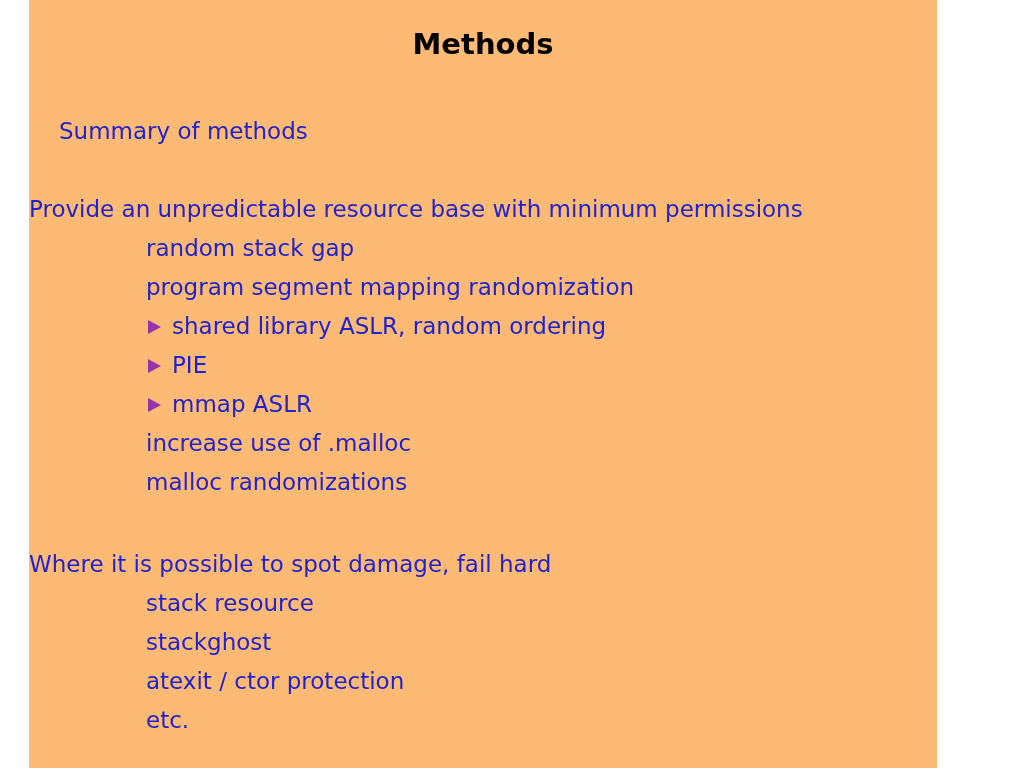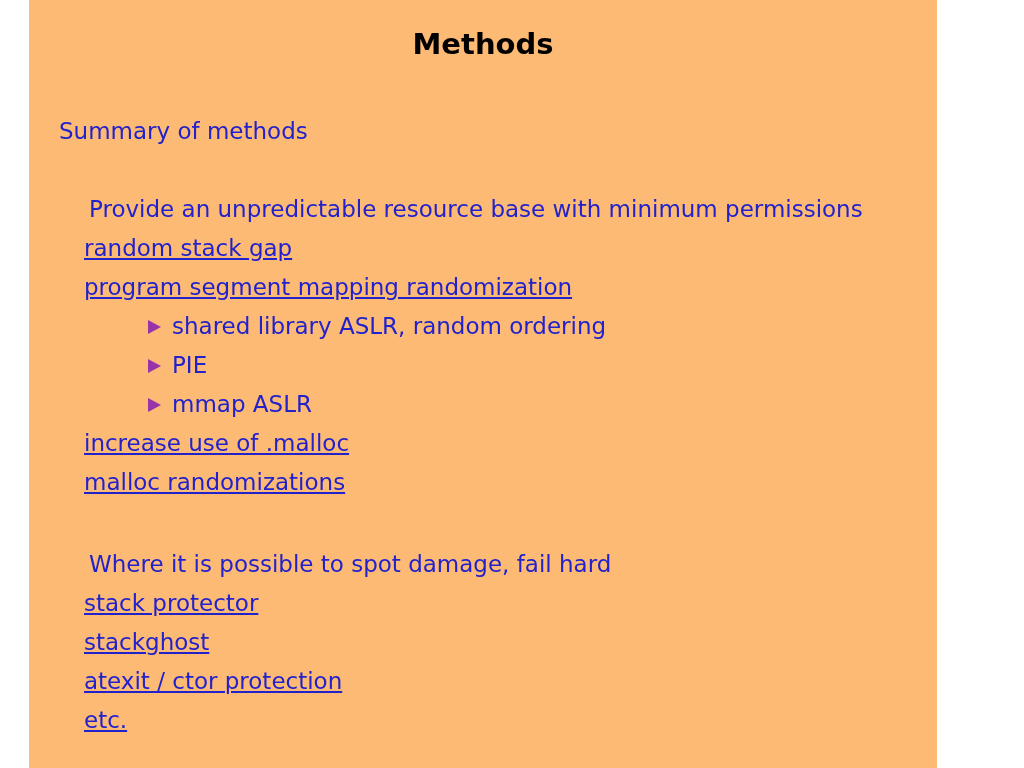--- a/index.html
+++ b/index.html
@@ -32,22 +32,22 @@
     font-size: 23px;
   }
   .line {
     height: 39px;
     line-height: 39px;
     white-space: nowrap;
   }
   .spacer { height: 39px; }
   .spacer-lg { height: 43px; }
   .ind0 { padding-left: 30px; }
-  .ind1 { padding-left: 60px; }
-  .ind2 { padding-left: 55px; text-decoration: underline; }
+  .ind1 { }
+  .ind2 { padding-left: 117px; }
   .ind3 { padding-left: 119px; }
   .bullet {
     display: inline-block;
     width: 0;
     height: 0;
     border-left: 13px solid #9933aa;
     border-top: 7px solid transparent;
     border-bottom: 7px solid transparent;
     margin-right: 11px;
     vertical-align: baseline;
@@ -79,19 +79,19 @@
     <div class="line ind3">
       <span class="bullet"></span><span>mmap ASLR</span>
     </div>
 
     <div class="line ind2">increase use of .malloc</div>
     <div class="line ind2">malloc randomizations</div>
 
     <div class="spacer-lg"></div>
 
     <div class="line ind1">Where it is possible to spot damage, fail hard</div>
-    <div class="line ind2">stack protector</div>
+    <div class="line ind2">stack resource</div>
     <div class="line ind2">stackghost</div>
     <div class="line ind2">atexit / ctor protection</div>
     <div class="line ind2">etc.</div>
 
   </div>
 </div>
 
 </body></html>

